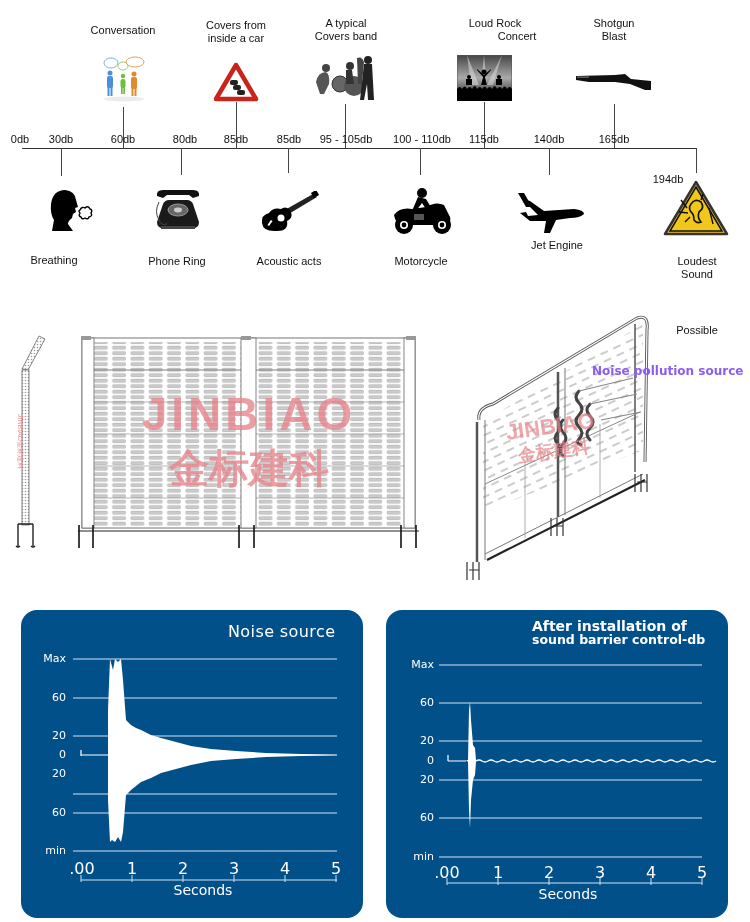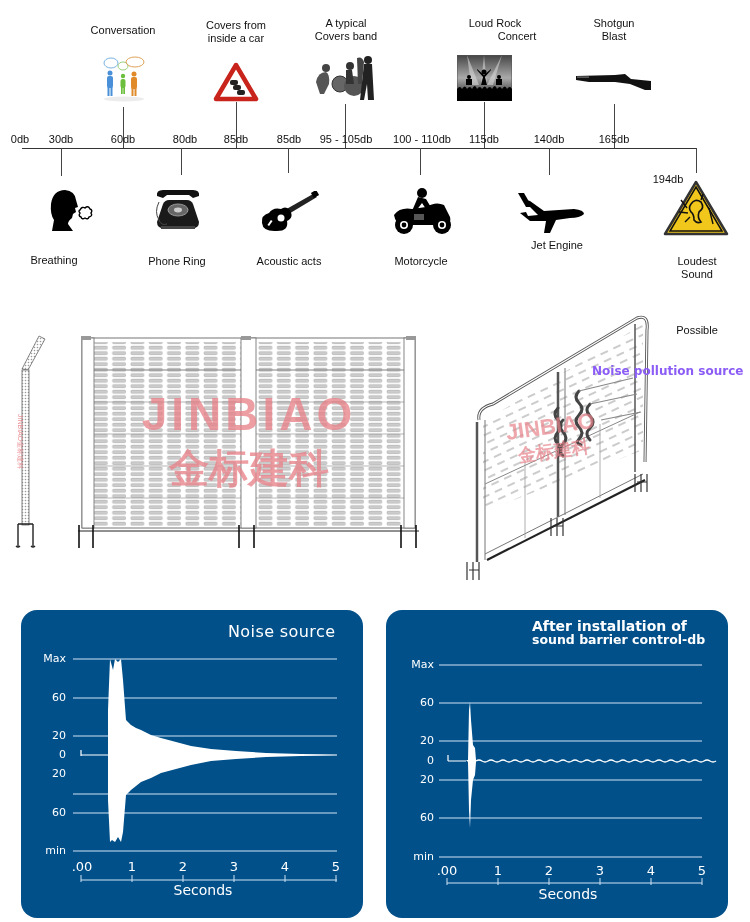--- a/index.html
+++ b/index.html
@@ -5,21 +5,21 @@
   html,body{margin:0;padding:0;background:#fff;}
   body{width:750px;height:922px;position:relative;overflow:hidden;font-family:"Liberation Sans",sans-serif;color:#111;}
   .abs{position:absolute;}
   .lbl{position:absolute;font-size:11px;line-height:13px;text-align:center;white-space:nowrap;transform:translateX(-50%);}
   .db{position:absolute;font-size:11px;line-height:13px;white-space:nowrap;transform:translateX(-50%);top:133px;}
   .tick{position:absolute;width:1px;background:#444;}
   .icon{position:absolute;}
   .panel{position:absolute;background:#02508a;border-radius:16px;}
   .ptitle{position:absolute;color:#fff;font-family:"DejaVu Sans",sans-serif;}
   .ylab{position:absolute;color:#fff;font-size:11px;text-align:right;width:34px;font-family:"DejaVu Sans",sans-serif;}
-  .xlab{position:absolute;color:#fff;font-size:13px;transform:translateX(-50%);font-family:"DejaVu Sans",sans-serif;}
+  .xlab{position:absolute;color:#fff;font-size:16px;transform:translateX(-50%);font-family:"DejaVu Sans",sans-serif;}
   .sec{position:absolute;color:#fff;font-size:14px;transform:translateX(-50%);font-family:"DejaVu Sans",sans-serif;}
   .annot{position:absolute;font-family:"DejaVu Sans",sans-serif;font-size:12px;font-weight:bold;color:#8b5cf6;white-space:nowrap;}
 </style>
 </head>
 <body>
 
 <div>
 
   <div class="lbl" style="left:123px;top:24px;">Conversation</div>
   <div class="lbl" style="left:236px;top:19px;">Covers from</div>

